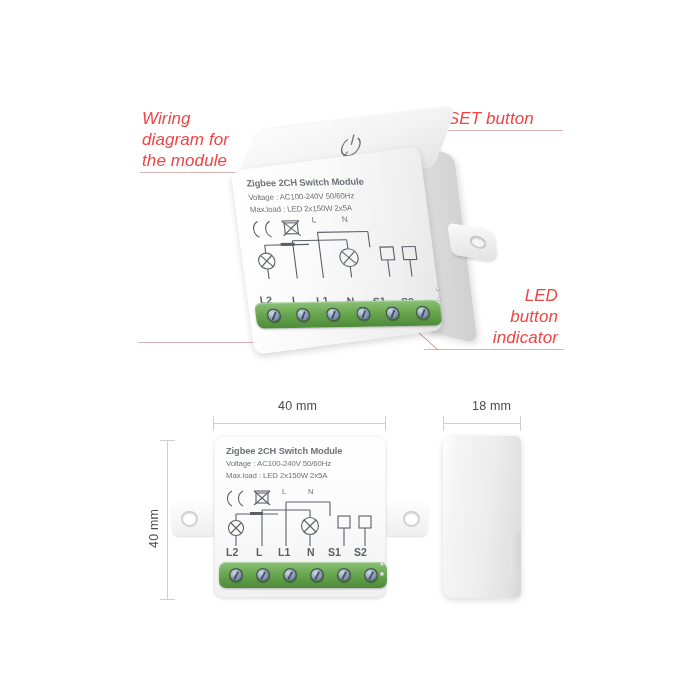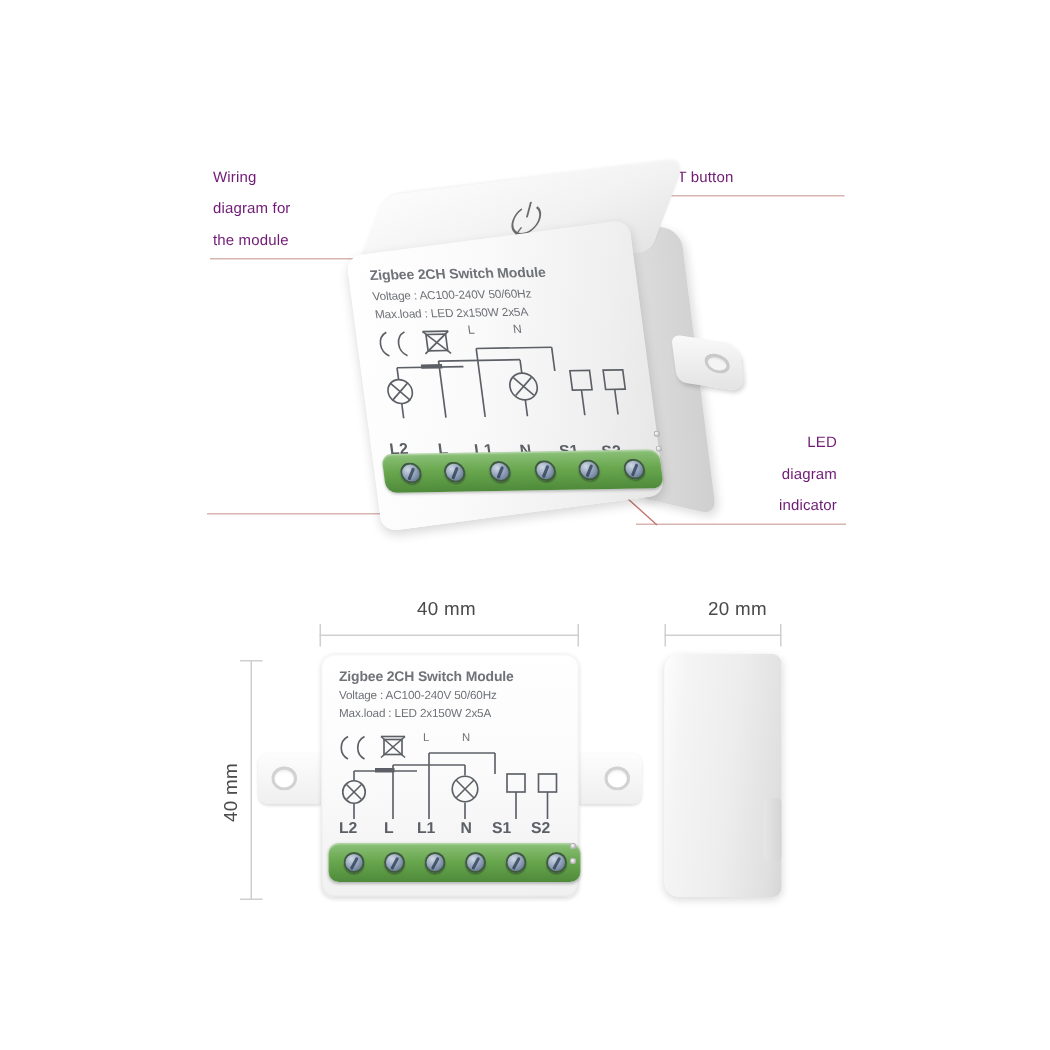--- a/index.html
+++ b/index.html
@@ -9,25 +9,26 @@
     font-family:"Liberation Sans", sans-serif;
     overflow:hidden;
     position:relative;
     color:#3a3a3a;
   }
   .stage{position:absolute;left:0;top:0;width:700px;height:700px;}
   .abs{position:absolute;}
 
   
   .anno{
-    font-size:10px;
+    font-size:17px;
     line-height:21px;
-    color:#701a75;
+    color:#ef4444;
     letter-spacing:.1px;
     white-space:pre-line;
+    font-style:italic;
   }
   .anno.right{text-align:right;}
   .underline{
     position:absolute;height:1px;background:#d8b5b0;
   }
   .leader{position:absolute;overflow:visible;}
   .leader line{stroke:#c2736b;stroke-width:.9;}
 
   
   .mod-flat{
@@ -165,21 +166,21 @@
   <svg class="leader" style="left:340px;top:128px;width:90px;height:40px;">
     <line x1="71" y1="2" x2="5" y2="32"></line>
   </svg>
 
   <div class="underline" style="left:138px;top:342px;width:155px;"></div>
   <svg class="leader" style="left:290px;top:306px;width:120px;height:40px;">
     <line x1="3" y1="36" x2="108" y2="4"></line>
   </svg>
 
   <div class="abs anno right" style="left:438px;top:285px;width:120px;">LED
-diagram
+button
 indicator</div>
   <div class="underline" style="left:424px;top:349px;width:140px;"></div>
   <svg class="leader" style="left:392px;top:310px;width:50px;height:44px;">
     <line x1="46" y1="40" x2="6" y2="4"></line>
   </svg>
 
   <div class="iso-wrap">
 
     <div class="iso-side"></div>
 
@@ -256,21 +257,21 @@
       <div class="led-dot" style="left:188px;top:142px;"></div>
       <div class="led-dot" style="left:188px;top:152px;"></div>
     </div>
   </div>
 
   <div class="dimtext" style="left:278px;top:399px;">40 mm</div>
   <div class="dimline" style="left:213px;top:423px;width:173px;height:1px;"></div>
   <div class="dimtick" style="left:213px;top:416px;width:1px;height:15px;"></div>
   <div class="dimtick" style="left:385px;top:416px;width:1px;height:15px;"></div>
 
-  <div class="dimtext" style="left:472px;top:399px;">20 mm</div>
+  <div class="dimtext" style="left:472px;top:399px;">18 mm</div>
   <div class="dimline" style="left:443px;top:423px;width:78px;height:1px;"></div>
   <div class="dimtick" style="left:443px;top:416px;width:1px;height:15px;"></div>
   <div class="dimtick" style="left:520px;top:416px;width:1px;height:15px;"></div>
 
   <div class="dimtext vert" style="left:147px;top:548px;">40 mm</div>
   <div class="dimline" style="left:167px;top:440px;width:1px;height:160px;"></div>
   <div class="dimtick" style="left:160px;top:440px;width:15px;height:1px;"></div>
   <div class="dimtick" style="left:160px;top:599px;width:15px;height:1px;"></div>
 
   <div>

